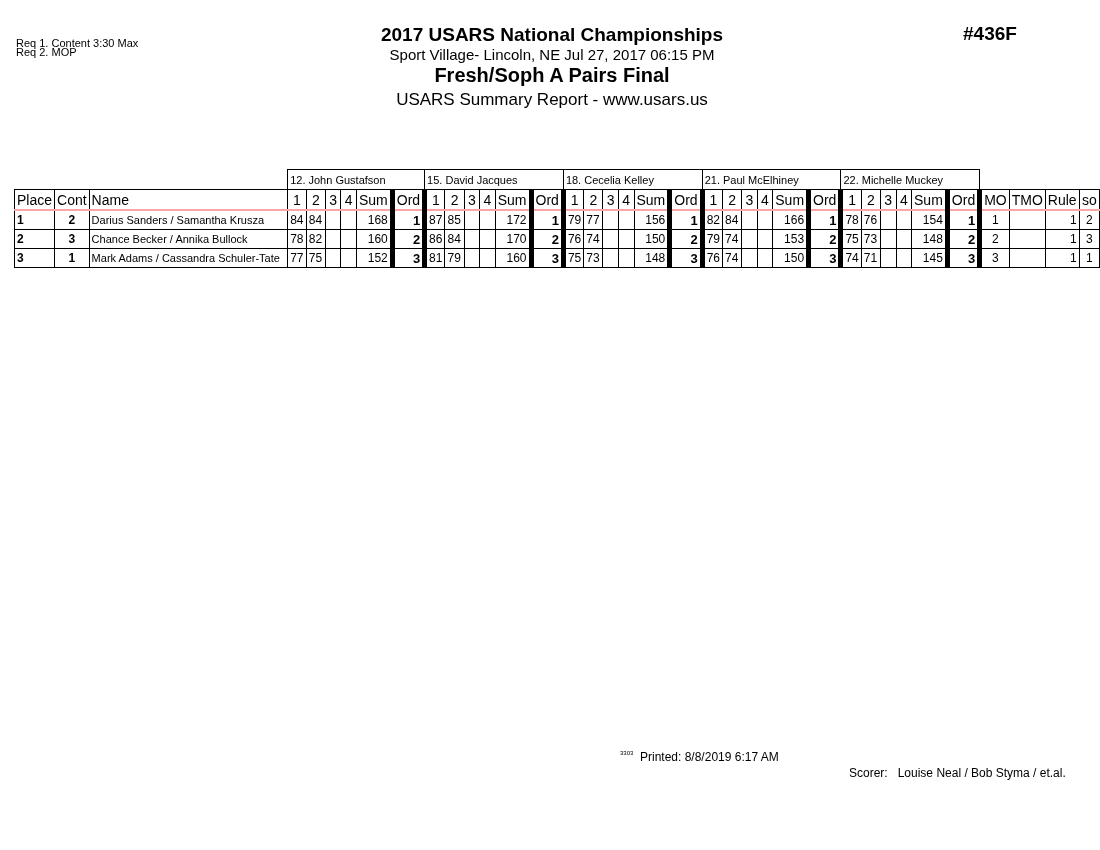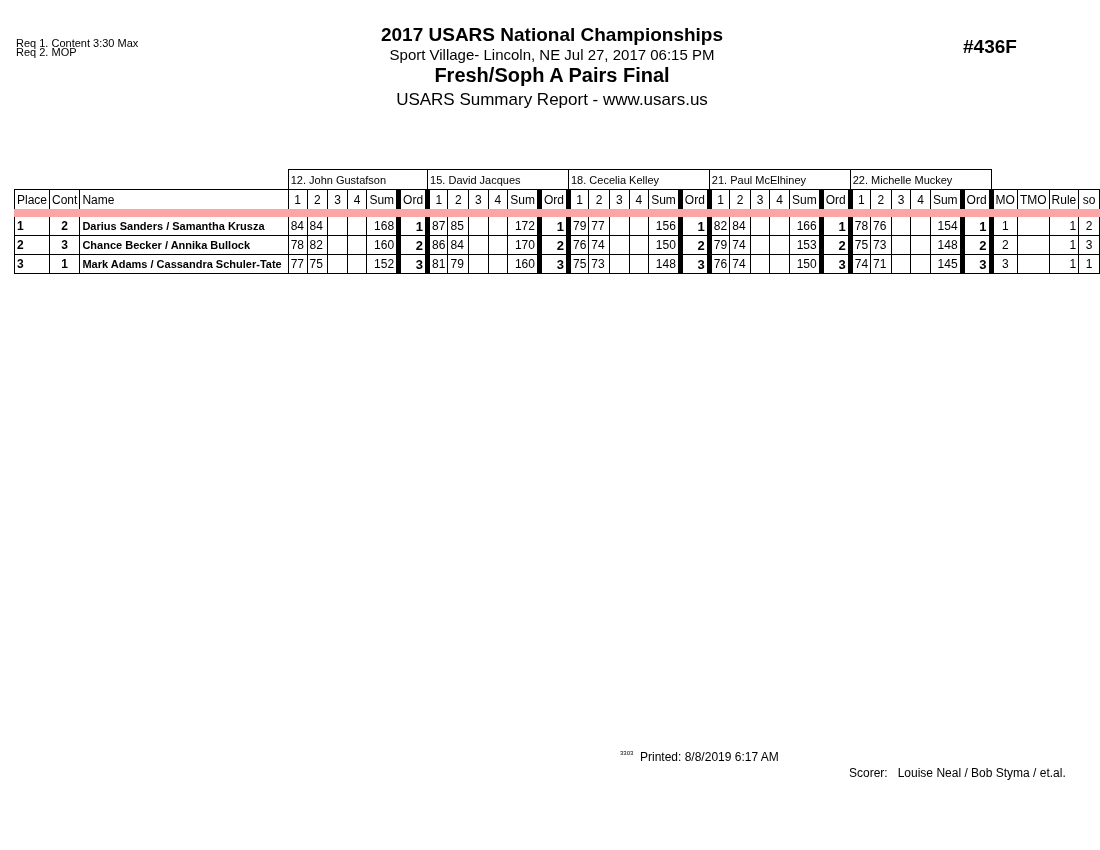--- a/index.html
+++ b/index.html
@@ -5,35 +5,35 @@
   html, body { margin: 0; padding: 0; background: #ffffff; }
   body { width: 1100px; height: 850px; position: relative; overflow: hidden; font-family: "Liberation Sans", sans-serif; color: #000; }
   .req { position: absolute; left: 16px; font-size: 11px; line-height: 12px; }
   .req1 { top: 25px; margin-top: 12px; }
   .req2 { top: 38px; margin-top: 8px; }
   .title { position: absolute; left: 0; width: 1104px; text-align: center; white-space: nowrap; }
   .t1 { top: 24px; font-size: 19px; font-weight: bold; }
   .t2 { top: 46px; font-size: 15px; }
   .t3 { top: 64px; font-size: 20px; font-weight: bold; }
   .t4 { top: 90px; font-size: 17px; }
-  .eventno { position: absolute; left: 963px; top: 36px; font-size: 19px; font-weight: bold; }
+  .eventno { position: absolute; left: 963px; top: 23px; font-size: 19px; font-weight: bold; }
 
   table.grid { position: absolute; left: 14px; top: 136px; border-collapse: collapse; table-layout: fixed; font-size: 11px; margin-top: 33px; }
   table.grid td { border: 1px solid #000; padding: 0 2px; height: 18px; overflow: hidden; white-space: nowrap; }
   table.grid tr.judge-row td { height: 19px; font-size: 11px; }
   table.grid tr.judge-row td.blank { border: none; }
-  table.grid tr.head-row td { font-size: 12px; text-align: center; height: 19px; border-bottom: 8px solid #fca5a5; }
+  table.grid tr.head-row td { font-size: 14px; text-align: center; height: 19px; border-bottom: 2px solid #fca5a5; }
   table.grid tr.head-row td.left { text-align: left; }
   table.grid tr.data-row td { font-size: 12px; }
   .b { font-weight: bold; }
   .c { text-align: center; }
   .r { text-align: right; }
   .thickL { border-left: 5px solid #000 !important; }
   .ord { font-weight: bold; text-align: right; font-size: 13px !important; }
-  .name { font-weight: bold; font-size: 11px !important; }
+  .name { font-weight: normal; font-size: 11px !important; }
 
   .footer-code { position: absolute; left: 620px; top: 750px; font-size: 6px; }
   .printed { position: absolute; left: 640px; top: 750px; font-size: 12px; }
   .scorer { position: absolute; left: 849px; top: 766px; font-size: 12px; white-space: pre; }
 </style>
 </head>
 <body>
 
 <div class="req req1">Req  1.  Content 3:30 Max</div>
 <div class="req req2">Req  2.  MOP</div>

